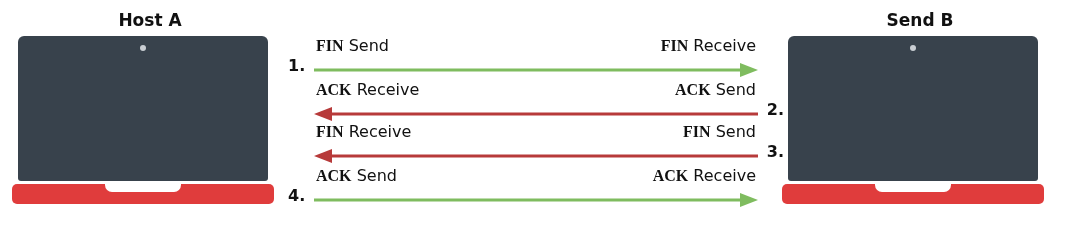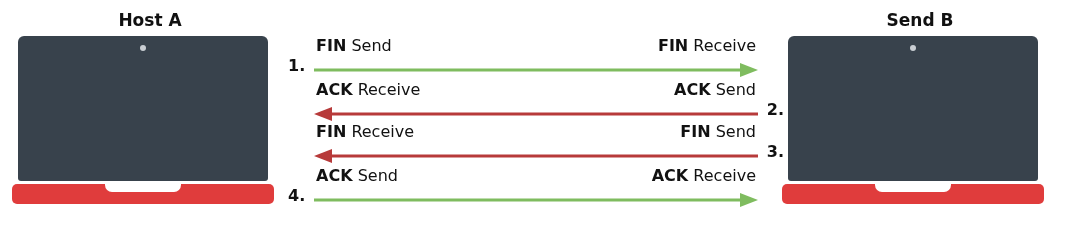--- a/index.html
+++ b/index.html
@@ -104,21 +104,21 @@
   .msg-index.left  { left: 0px; }
   .msg-index.right { right: 0px; }
 
   .msg-text {
     position: absolute;
     top: 0px;
     font-size: 16px;
     color: #111111;
     white-space: nowrap;
   }
-  .msg-text .flag { font-weight: bold; }
+  .msg-text .flag { font-weight: bold; font-family: Liberation Serif, serif; }
   .msg-text.left  { left: 28px; }
   .msg-text.right { right: 28px; }
 
   
   .arrow-wrap {
     position: absolute;
     left: 26px;
     right: 26px;
     top: 26px;
     height: 16px;

